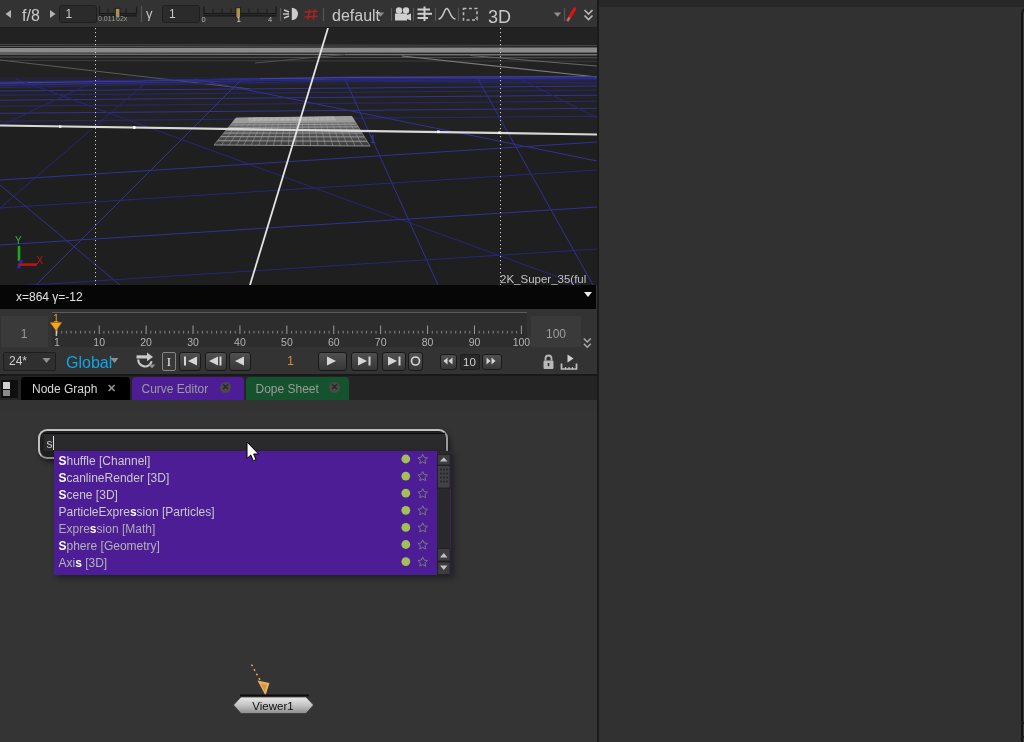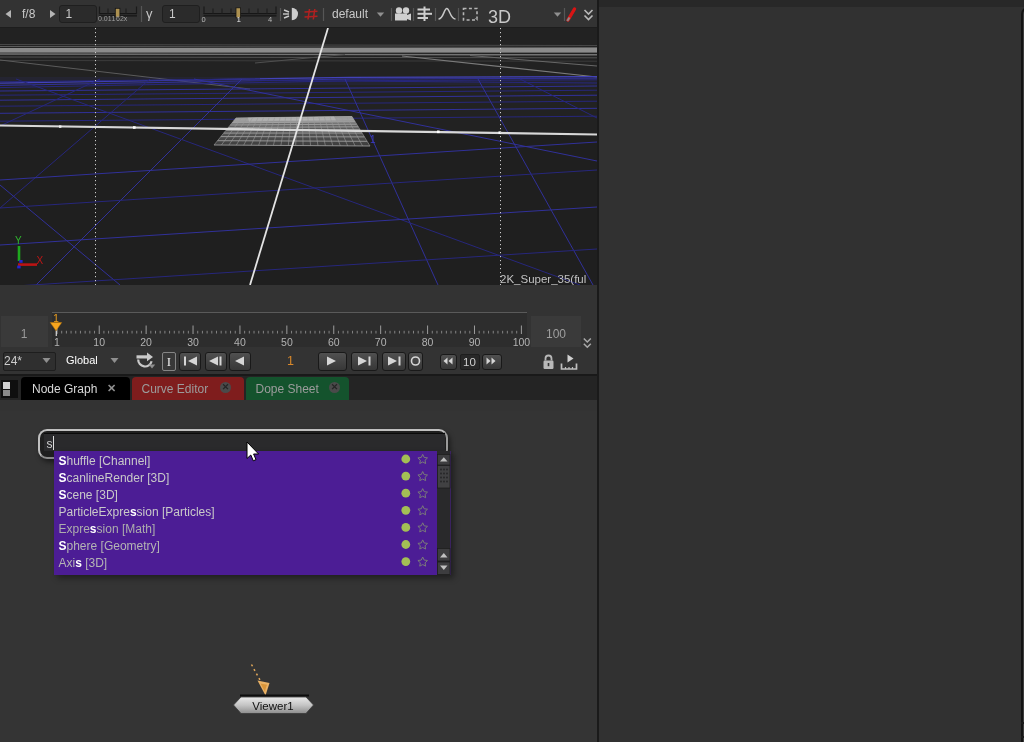--- a/index.html
+++ b/index.html
@@ -1,20 +1,20 @@
 <!DOCTYPE html>
 <html><head><meta charset="utf-8"><style>
 *{margin:0;padding:0;box-sizing:border-box}
 html,body{width:1024px;height:742px;overflow:hidden;background:#333333;
   font-family:"Liberation Sans",sans-serif;}
 #app{position:relative;width:1024px;height:742px;background:#333333}
 .abs{position:absolute}
 
 #toolbar{position:absolute;left:0;top:0;width:597px;height:28px;background:#333333;border-bottom:1px solid #1d1d1d}
-#toolbar .tb{position:absolute;color:#c9c9c9;font-size:12px}
+#toolbar .tb{position:absolute;color:#c9c9c9;font-size:16px}
 .numfield{position:absolute;top:5px;height:18px;background:#2b2b2b;border:1px solid #1f1f1f;border-radius:3px;color:#c9c9c9;font-size:12px;line-height:16px;padding-left:6px}
 
 .btn{position:absolute;top:2px;height:19px;background:linear-gradient(#505050,#373737);border:1px solid #191919;border-radius:3px}
 .btnsm{position:absolute;top:3.5px;height:16px;background:linear-gradient(#505050,#373737);border:1px solid #191919;border-radius:3px}
 
 .tab{position:absolute;top:1px;height:23px;border-radius:4px 4px 0 0;font-size:12px}
 .tabx{position:absolute;top:5px;font-size:11px;color:#8f8f8f;font-weight:bold}
 
 #srch{position:absolute;left:38px;top:428.5px;width:410px;height:30px;border:2px solid #c0c0c0;border-bottom-color:#8a8a8a;border-right-color:#9a9a9a;border-radius:9px;background:#1f1f1f;box-shadow:2px 3px 5px rgba(0,0,0,.5)}
 #srchin{position:absolute;left:44px;top:432.5px;width:401px;height:18px;background:#2a2a2c;border-top:1px solid #0a0a0a}
@@ -211,20 +211,24 @@
       <line x1="500.5" y1="0" x2="500.5" y2="257" stroke="#cccccc" stroke-width="1" stroke-dasharray="1.2 2.8"></line>
       <line x1="19" y1="218" x2="19" y2="233" stroke="#1ea81e" stroke-width="2.6"></line>
       <text x="15" y="216" font-size="10" fill="#2fb52f" font-family="Liberation Sans, sans-serif">Y</text>
       <line x1="18" y1="236.6" x2="37" y2="236.6" stroke="#bb1414" stroke-width="2.6"></line>
       <text x="36.5" y="236" font-size="10" fill="#c01616" font-family="Liberation Sans, sans-serif">X</text>
       <rect x="19.2" y="232" width="3.4" height="2.8" fill="#2525cf"></rect>
       <rect x="17.2" y="237.6" width="3.4" height="2.8" fill="#2525cf"></rect>
       <text x="500" y="254.5" font-size="11.5" fill="#c2c2c2" font-family="Liberation Sans, sans-serif">2K_Super_35(ful</text>
     </svg>
 
+<div class="abs" style="left:0;top:285px;width:596px;height:24px;background:#060606">
+ <span style="position:absolute;left:16px;top:5px;font-size:12px;color:#e2e2e2">x=864 γ=-12</span>
+ <div style="position:absolute;left:583.5px;top:6.5px;width:0;height:0;border-left:4.5px solid transparent;border-right:4.5px solid transparent;border-top:5px solid #ececec"></div>
+</div>
 
 <svg width="597" height="41" viewBox="0 0 597 41" style="position:absolute;left:0;top:309px">
       <rect x="0" y="0" width="597" height="41" fill="#333333"></rect>
       <rect x="1" y="7" width="47" height="31" fill="#3a3a3a"></rect>
       <text x="24" y="28.5" font-size="12" fill="#9a9a9a" text-anchor="middle" font-family="Liberation Sans, sans-serif">1</text>
       <rect x="52" y="4" width="475" height="34" fill="#2d2d2d"></rect>
       <line x1="52" y1="3.5" x2="527" y2="3.5" stroke="#5a5a5a" stroke-width="1"></line>
       <path d="M57.00 16.5 V25 M99.22 16.5 V25 M146.13 16.5 V25 M193.04 16.5 V25 M239.95 16.5 V25 M286.85 16.5 V25 M333.76 16.5 V25 M380.67 16.5 V25 M427.58 16.5 V25 M474.49 16.5 V25 M521.40 16.5 V25" stroke="#9c9c9c" stroke-width="1" fill="none"></path>
       <path d="M61.69 21.8 V24.5 M66.38 21.8 V24.5 M71.07 21.8 V24.5 M75.76 21.8 V24.5 M80.45 21.8 V24.5 M85.15 21.8 V24.5 M89.84 21.8 V24.5 M94.53 21.8 V24.5 M103.91 21.8 V24.5 M108.60 21.8 V24.5 M113.29 21.8 V24.5 M117.98 21.8 V24.5 M122.67 21.8 V24.5 M127.36 21.8 V24.5 M132.05 21.8 V24.5 M136.75 21.8 V24.5 M141.44 21.8 V24.5 M150.82 21.8 V24.5 M155.51 21.8 V24.5 M160.20 21.8 V24.5 M164.89 21.8 V24.5 M169.58 21.8 V24.5 M174.27 21.8 V24.5 M178.96 21.8 V24.5 M183.65 21.8 V24.5 M188.35 21.8 V24.5 M197.73 21.8 V24.5 M202.42 21.8 V24.5 M207.11 21.8 V24.5 M211.80 21.8 V24.5 M216.49 21.8 V24.5 M221.18 21.8 V24.5 M225.87 21.8 V24.5 M230.56 21.8 V24.5 M235.25 21.8 V24.5 M244.64 21.8 V24.5 M249.33 21.8 V24.5 M254.02 21.8 V24.5 M258.71 21.8 V24.5 M263.40 21.8 V24.5 M268.09 21.8 V24.5 M272.78 21.8 V24.5 M277.47 21.8 V24.5 M282.16 21.8 V24.5 M291.55 21.8 V24.5 M296.24 21.8 V24.5 M300.93 21.8 V24.5 M305.62 21.8 V24.5 M310.31 21.8 V24.5 M315.00 21.8 V24.5 M319.69 21.8 V24.5 M324.38 21.8 V24.5 M329.07 21.8 V24.5 M338.45 21.8 V24.5 M343.15 21.8 V24.5 M347.84 21.8 V24.5 M352.53 21.8 V24.5 M357.22 21.8 V24.5 M361.91 21.8 V24.5 M366.60 21.8 V24.5 M371.29 21.8 V24.5 M375.98 21.8 V24.5 M385.36 21.8 V24.5 M390.05 21.8 V24.5 M394.75 21.8 V24.5 M399.44 21.8 V24.5 M404.13 21.8 V24.5 M408.82 21.8 V24.5 M413.51 21.8 V24.5 M418.20 21.8 V24.5 M422.89 21.8 V24.5 M432.27 21.8 V24.5 M436.96 21.8 V24.5 M441.65 21.8 V24.5 M446.35 21.8 V24.5 M451.04 21.8 V24.5 M455.73 21.8 V24.5 M460.42 21.8 V24.5 M465.11 21.8 V24.5 M469.80 21.8 V24.5 M479.18 21.8 V24.5 M483.87 21.8 V24.5 M488.56 21.8 V24.5 M493.25 21.8 V24.5 M497.95 21.8 V24.5 M502.64 21.8 V24.5 M507.33 21.8 V24.5 M512.02 21.8 V24.5 M516.71 21.8 V24.5" stroke="#848484" stroke-width="1" fill="none"></path>
       <text x="57.0" y="36.5" font-size="10.5" fill="#b2b2b2" text-anchor="middle" font-family="Liberation Sans, sans-serif">1</text>
@@ -241,22 +245,22 @@
       <rect x="55.7" y="21.5" width="1.1" height="5.5" fill="#e8e8e8"></rect>
       <polygon points="50.3,13.5 61.7,13.5 56,21.8" fill="#f6a51f" stroke="#b87708" stroke-width="0.5"></polygon>
       <text x="56" y="12.5" font-size="10" fill="#f0a01c" text-anchor="middle" font-family="Liberation Sans, sans-serif">1</text>
       <rect x="531" y="7" width="50" height="31" fill="#3a3a3a"></rect>
       <text x="556" y="28.5" font-size="12" fill="#9f9f9f" text-anchor="middle" font-family="Liberation Sans, sans-serif">100</text>
       <path d="M583.8 29.5 L587.3 33 L590.8 29.5" fill="none" stroke="#a9a9a9" stroke-width="1.5"></path>
       <path d="M583.8 34.8 L587.3 38.3 L590.8 34.8" fill="none" stroke="#a9a9a9" stroke-width="1.5"></path>
     </svg>
 
 <div class="abs" style="left:0;top:350px;width:597px;height:24px;background:#333333">
- <div style="position:absolute;left:3px;top:2px;width:53px;height:19px;background:#2f2f2f;border:1px solid #1e1e1e;border-radius:2px;color:#cccccc;font-size:12px;line-height:17px;">24*</div>
- <span style="position:absolute;left:66px;top:4px;color:#ffffff;font-size:11px">Global</span>
+ <div style="position:absolute;left:3px;top:2px;width:53px;height:19px;background:#2f2f2f;border:1px solid #1e1e1e;border-radius:2px;color:#cccccc;font-size:12px;line-height:17px;padding-left:5px">24*</div>
+ <span style="position:absolute;left:66px;top:4px;color:#0ea5e9;font-size:16px">Global</span>
  <svg width="597" height="24" style="position:absolute;left:0;top:0">
   <polygon points="42.5,8 50.5,8 46.5,13" fill="#8f8f8f"></polygon>
   <polygon points="110.5,8 118.5,8 114.5,13" fill="#8f8f8f"></polygon>
 
   <rect x="136.5" y="5.3" width="10.5" height="3.2" fill="#c9c9c9"></rect>
   <polygon points="147,2.6 153,7 147,11.2" fill="#c9c9c9"></polygon>
   <path d="M138.2 9.5 A6.8 6.8 0 0 0 151.6 11.3" fill="none" stroke="#c9c9c9" stroke-width="2.2"></path>
   <polygon points="148.8,14.6 155.2,14.6 152,18.4" fill="#8f8f8f"></polygon>
  </svg>
  <div style="position:absolute;left:162px;top:2px;width:14px;height:19px;background:#383838;border:1px solid #858585;border-radius:2px;color:#eeeeee;font-family:'Liberation Serif',serif;font-size:13px;text-align:center;line-height:17px">I</div>
@@ -302,21 +306,21 @@
 
 <div class="abs" style="left:0;top:374px;width:597px;height:26px;background:#242424;border-top:2px solid #191919">
  <div style="position:absolute;left:1px;top:4px;width:17px;height:18px;background:#0f0f0f">
   <div style="position:absolute;left:2px;top:2px;width:7px;height:7px;background:#cfcfcf"></div>
   <div style="position:absolute;left:2px;top:10px;width:7px;height:6px;background:#8a8a8a"></div>
  </div>
  <div class="tab" style="left:21px;width:109px;background:#000000;color:#d9d9d9">
   <span style="position:absolute;left:11px;top:5px">Node Graph</span>
   <span class="tabx" style="left:86px">✕</span>
  </div>
- <div class="tab" style="left:132px;width:112px;background:#7f1d1d;color:#9c9c9c">
+ <div class="tab" style="left:132px;width:112px;background:#4c1d95;color:#9c9c9c">
   <span style="position:absolute;left:9.5px;top:5px">Curve Editor</span>
   <span style="position:absolute;left:88px;top:4.5px;width:11px;height:11px;border-radius:50%;background:#4a4a4a;color:#252525;font-size:9px;font-weight:bold;text-align:center;line-height:11px">✕</span>
  </div>
  <div class="tab" style="left:246px;width:103px;background:#14532d;color:#9c9c9c">
   <span style="position:absolute;left:9.5px;top:5px">Dope Sheet</span>
   <span style="position:absolute;left:83px;top:4.5px;width:11px;height:11px;border-radius:50%;background:#4a4a4a;color:#252525;font-size:9px;font-weight:bold;text-align:center;line-height:11px">✕</span>
  </div>
 </div>
 
 <div class="abs" style="left:0;top:411px;width:597px;height:342px;background:#343434">

